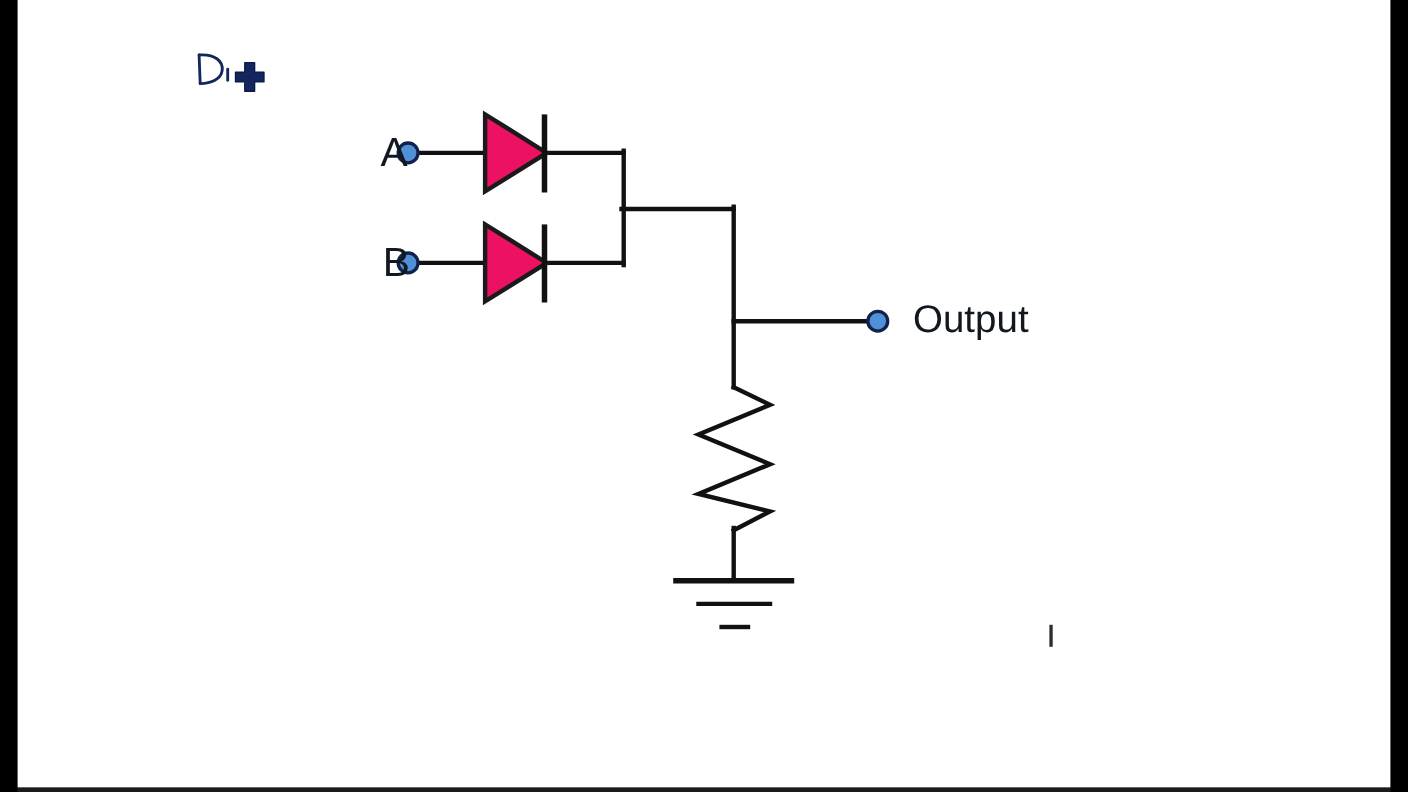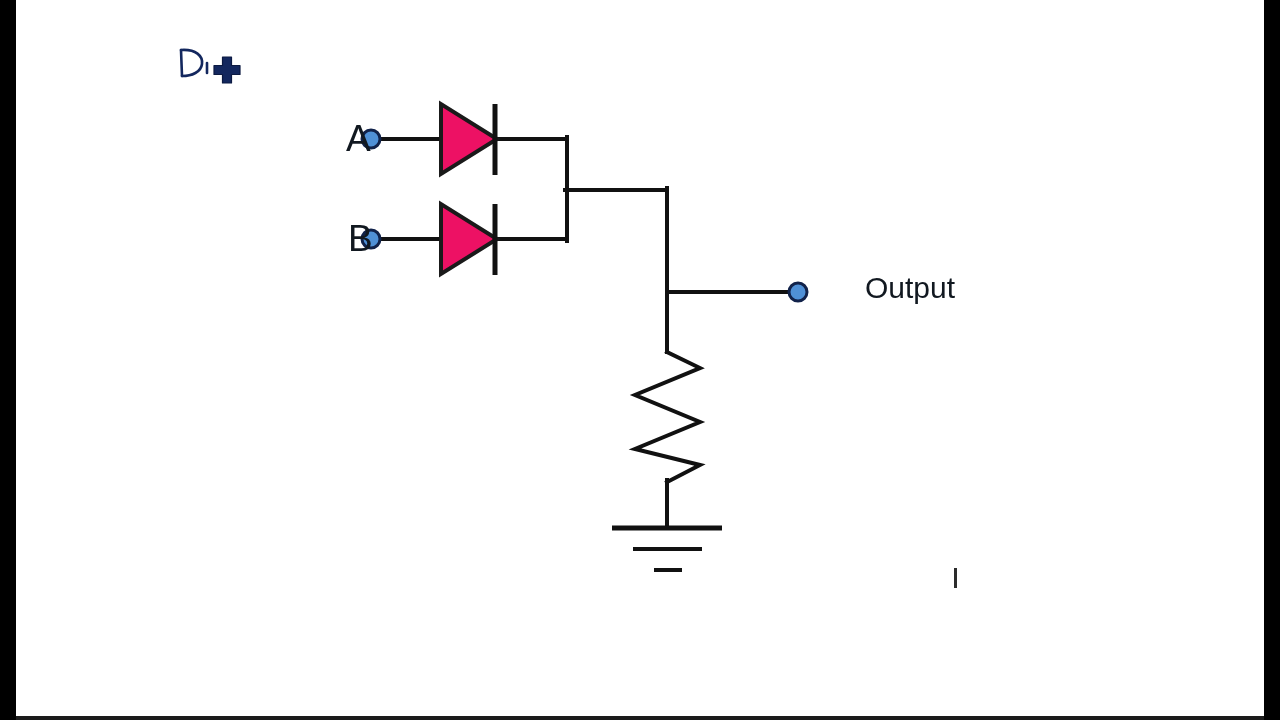--- a/index.html
+++ b/index.html
@@ -66,23 +66,23 @@
     left: 330px;
     top: 120px;
     font-size: 37px;
   }
   #label-b {
     left: 332px;
     top: 220px;
     font-size: 37px;
   }
   #label-output {
-    left: 849px;
+    left: 814px;
     top: 273px;
-    font-size: 30px;
+    font-size: 35px;
   }
   #annot-d1 {
     position: absolute;
     left: 160px;
     top: 42px;
     width: 42px;
     height: 42px;
   }
   #annot-plus {
     position: absolute;

